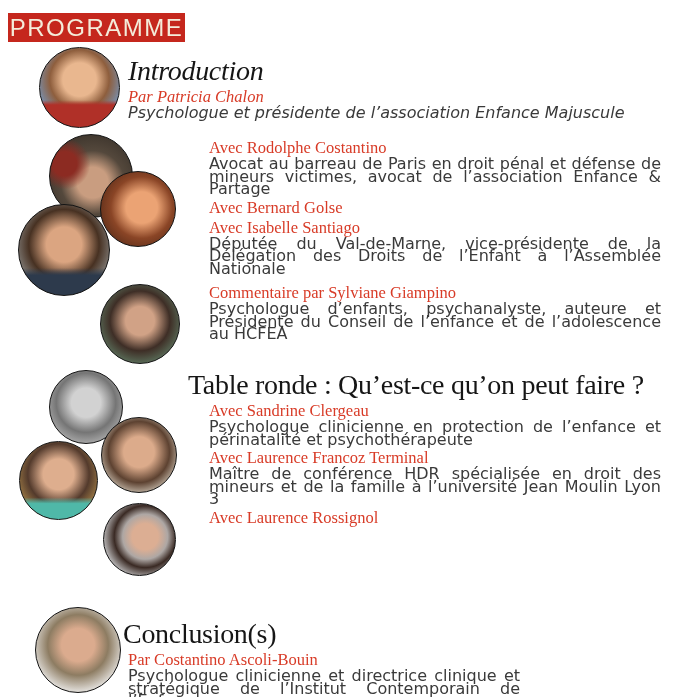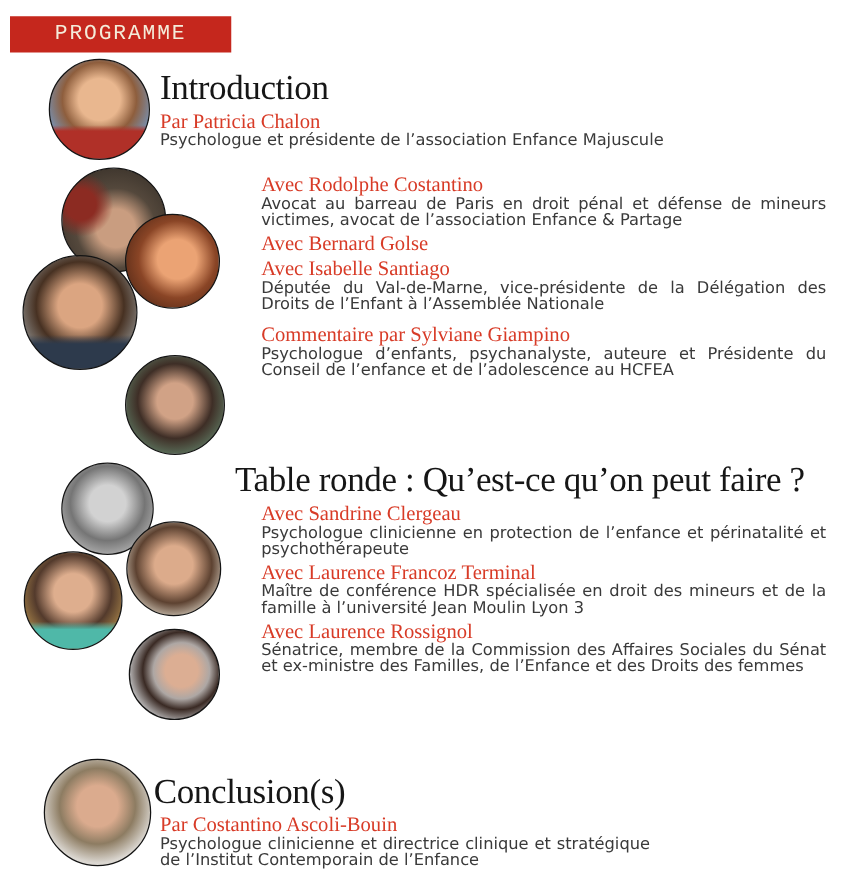--- a/index.html
+++ b/index.html
@@ -2,35 +2,35 @@
 <html style="--banner-bg: #c5271d; --banner-fg: #f4ecda; --name-red: #d83b27;"><head>
 <meta charset="utf-8">
 <style>
   html,body{margin:0;padding:0;background:#ffffff;}
   .page{position:relative;width:676px;height:697px;background:#ffffff;overflow:hidden;
         font-family:"DejaVu Sans",sans-serif;}
 
   
   .banner{position:absolute;left:8px;top:13px;width:177px;height:29px;
           background:var(--banner-bg,#c5271d);display:flex;align-items:center;justify-content:center;}
-  .banner span{font-family:Liberation Mono, monospace;font-size:17px;letter-spacing:1.5px;
+  .banner span{font-family:Liberation Sans, sans-serif;font-size:24px;letter-spacing:1.5px;
                color:var(--banner-fg,#f4ecda);}
 
   
   .sec{position:absolute;}
   .sec h2{margin:0;font-family:"Liberation Serif",serif;font-weight:500;font-size:28px;
           line-height:28px;color:#161616;letter-spacing:-0.3px;white-space:nowrap;}
   .entries{margin-top:3px;}
   .entry{margin-bottom:3px;}
   .entry .ename{font-family:"Liberation Serif",serif;font-size:16.5px;line-height:17px;
                 color:var(--name-red,#d83b27);margin-bottom:2px;white-space:nowrap;}
-  .entry .desc{font-size:13px;line-height:12.5px;color:#3a3a3a;text-align:justify;}
+  .entry .desc{font-size:16px;line-height:12.5px;color:#3a3a3a;text-align:justify;}
   .commentaire{margin-top:9px;}
 
-  .sec1{left:128px;top:57px;width:532px;}
+  .sec1{left:128px;top:57px;width:532px;font-style:italic;}
   .sec2{left:199px;top:136px;width:462px;}
   .sec2 .entries{margin-left:10px;width:452px;}
   .sec3{left:199px;top:371px;width:462px;}
   .sec3 h2{margin-left:-11px;}
   .sec3 .entries{margin-left:10px;width:452px;}
   .sec4{left:128px;top:620px;width:392px;}
   .sec4 h2{margin-left:-5px;}
 
   
   .photo{position:absolute;border-radius:50%;border:1.5px solid #141414;box-sizing:border-box;}
@@ -115,21 +115,20 @@
       <div class="entry">
         <div class="ename">Avec Sandrine Clergeau</div>
         <div class="desc">Psychologue clinicienne en protection de l’enfance et périnatalité et psychothérapeute</div>
       </div>
       <div class="entry">
         <div class="ename">Avec Laurence Francoz Terminal</div>
         <div class="desc">Maître de conférence HDR spécialisée en droit des mineurs et de la famille à l’université Jean Moulin Lyon 3</div>
       </div>
       <div class="entry">
         <div class="ename">Avec Laurence Rossignol</div>
-        <div class="desc">Sénatrice, membre de la Commission des Affaires Sociales du Sénat et ex-ministre des Familles, de l’Enfance et des Droits des femmes</div>
       </div>
     </div>
   </section>
 
   <section class="sec sec4">
     <h2>Conclusion(s)</h2>
     <div class="entries">
       <div class="entry">
         <div class="ename">Par Costantino Ascoli-Bouin</div>
         <div class="desc">Psychologue clinicienne et directrice clinique et stratégique de l’Institut Contemporain de l’Enfance</div>

